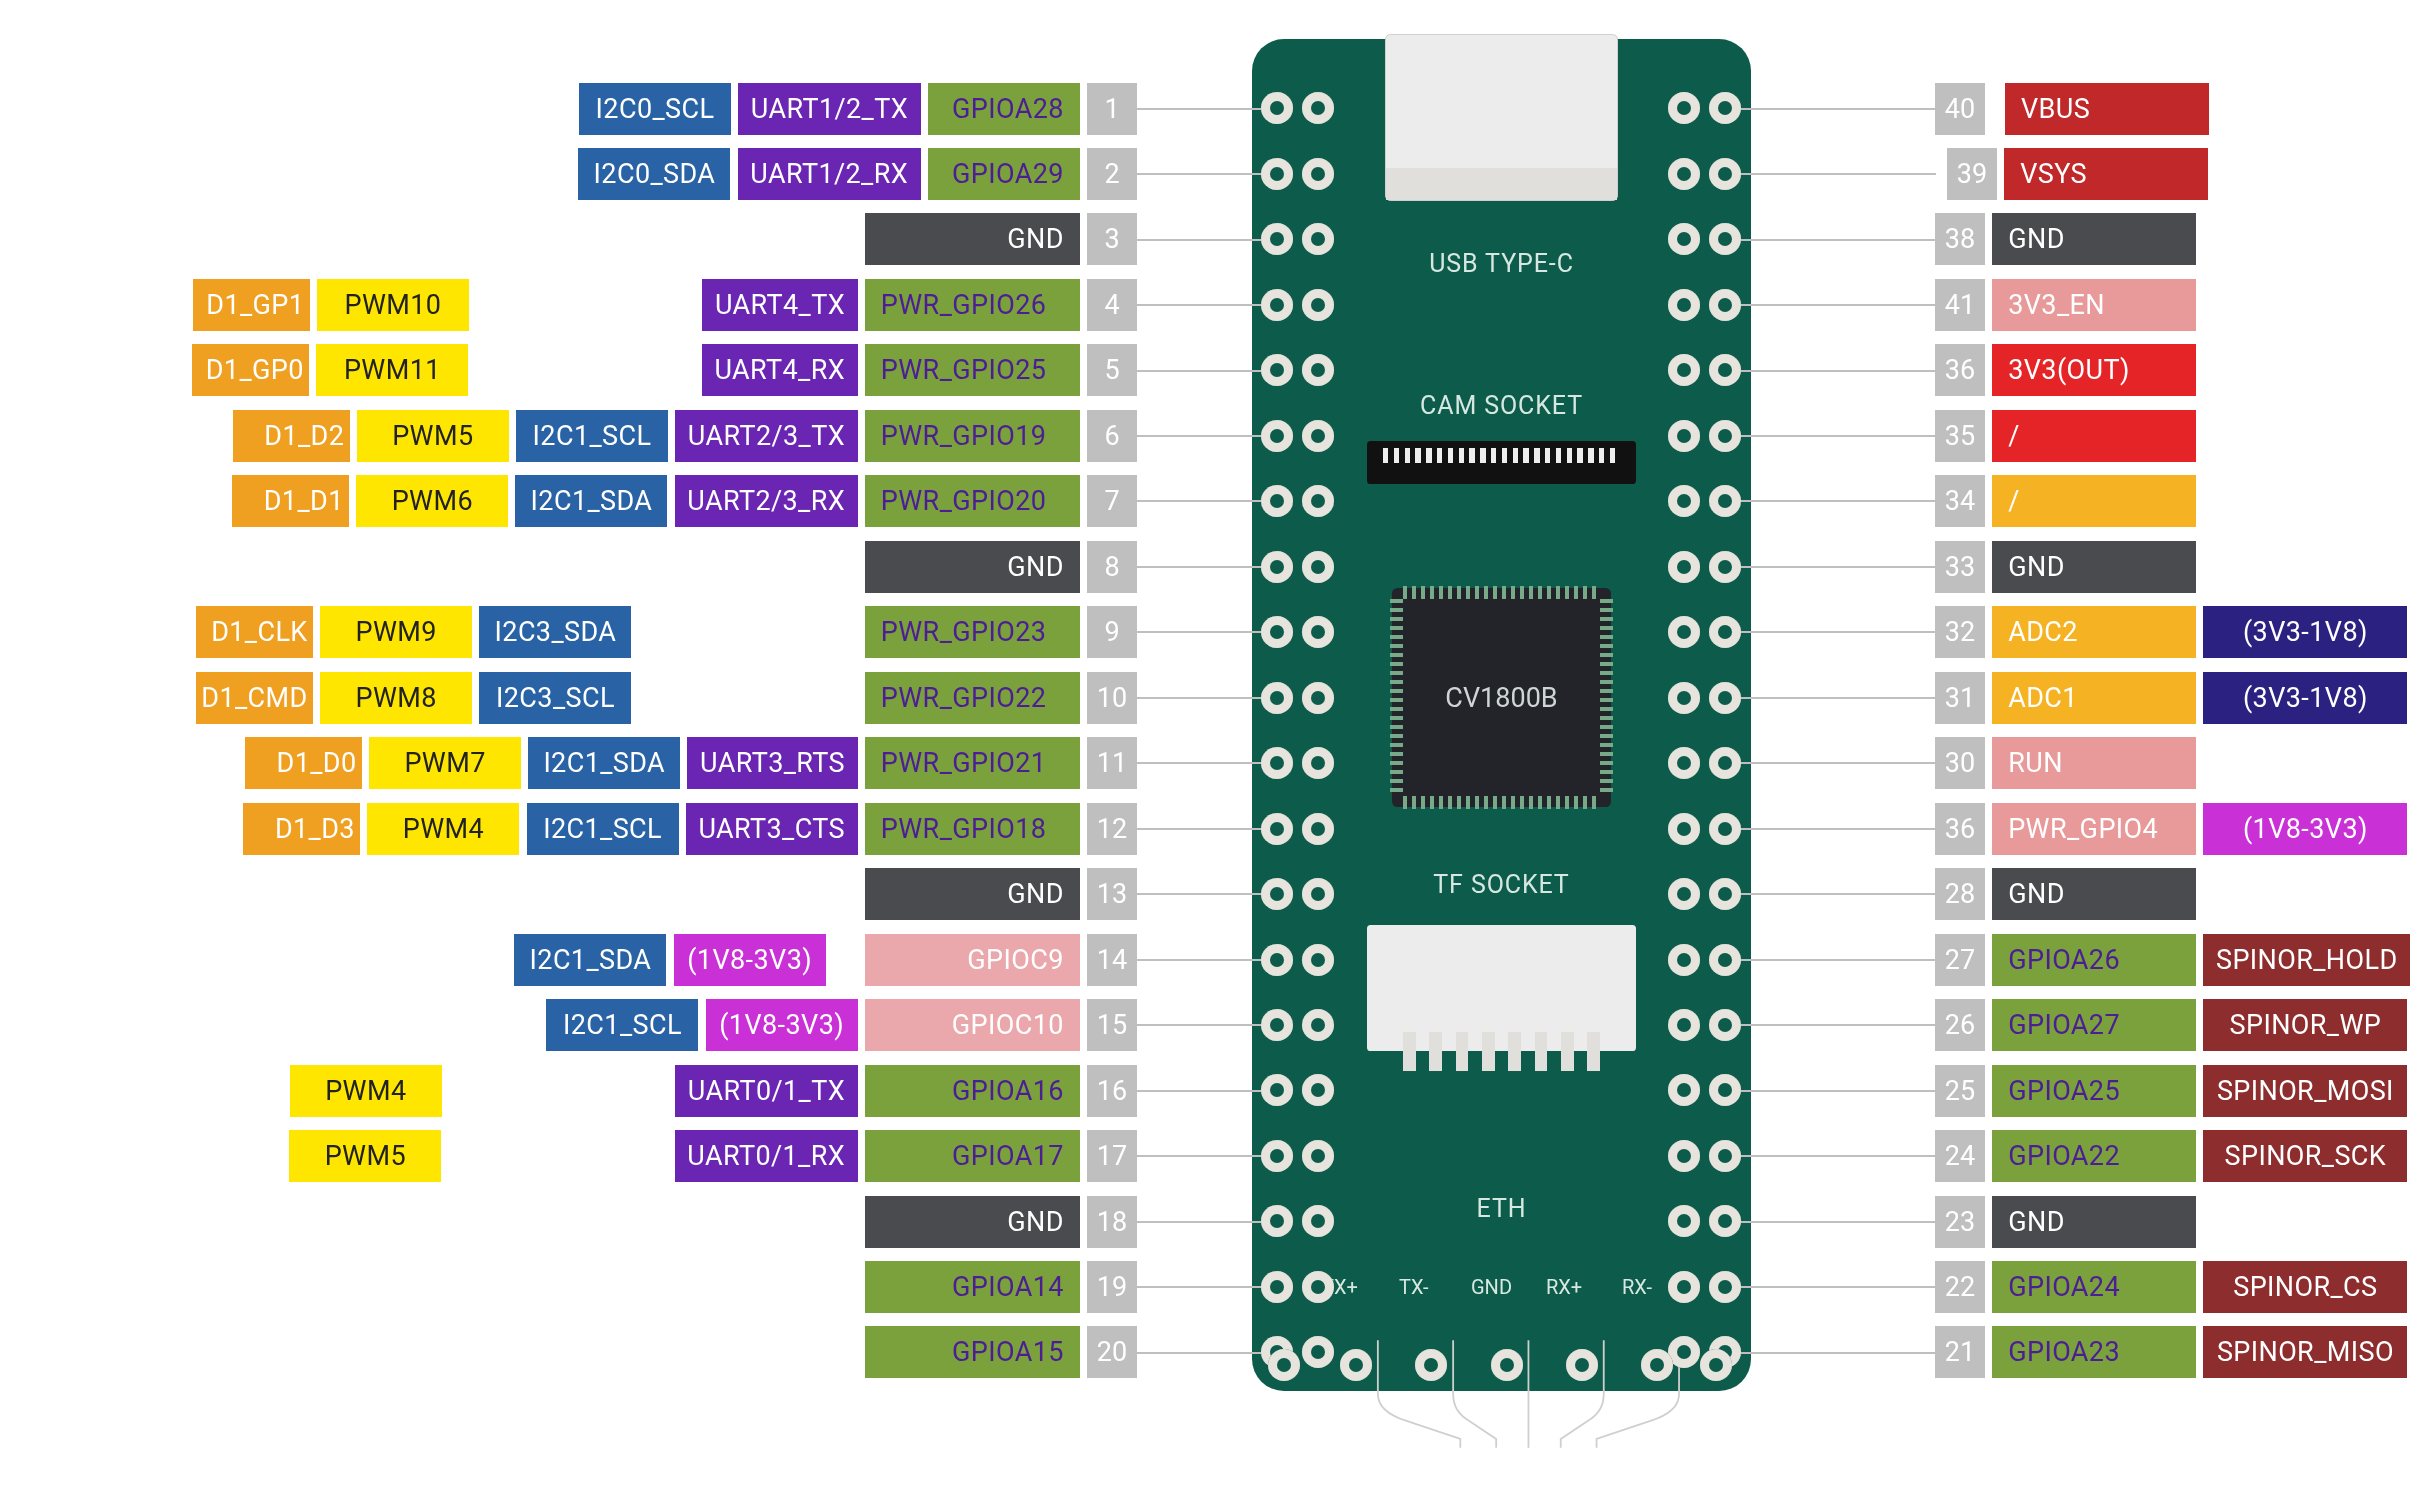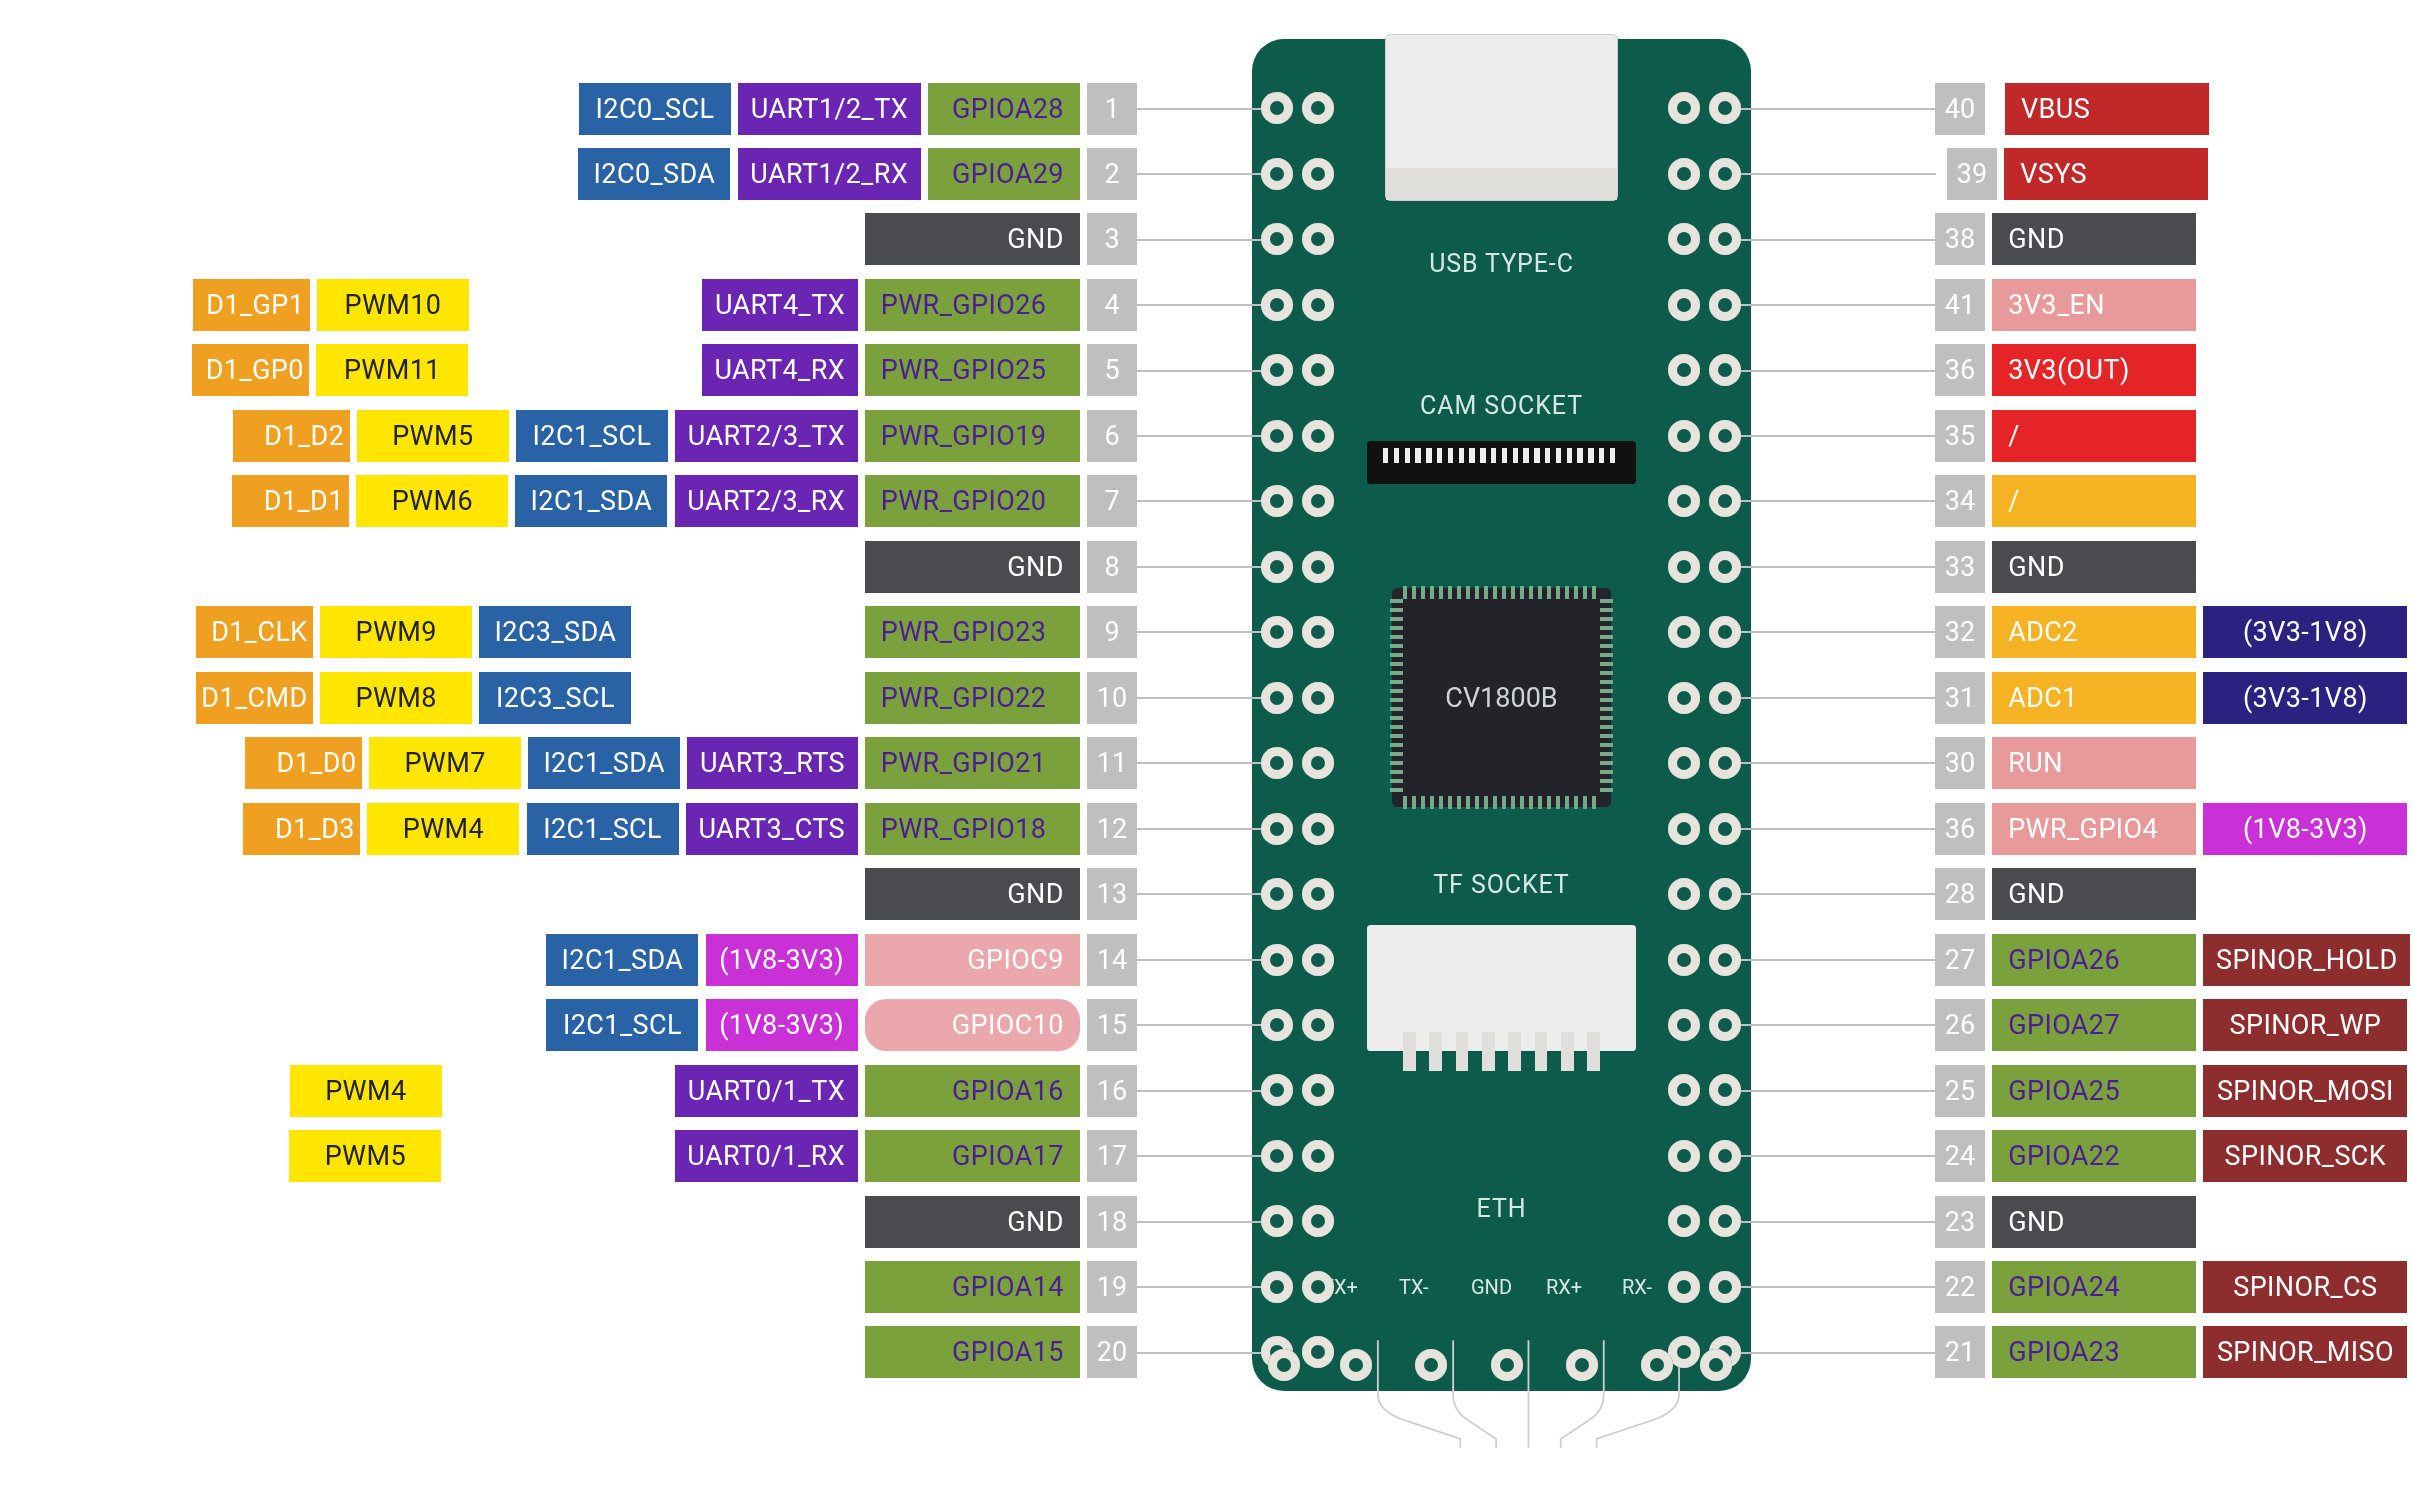--- a/index.html
+++ b/index.html
@@ -309,30 +309,30 @@
       <div class="row-left" style="right: 1276px; top: 868px;">
         <div class="tag c-gray right-align" style="min-width: 215px;">GND</div>
         <div class="pinno">13</div>
       </div>
       <div class="trace-h" style="left: 1137px; width: 140px; top: 959px;"></div>
       <div class="pad" style="left: 1261px; top: 944px;"></div>
       <div class="pad" style="left: 1302px; top: 944px;"></div>
       <div class="row-left" style="right: 1276px; top: 934px;">
         <div class="tag c-blue">I2C1_SDA</div>
         <div class="tag c-magenta">(1V8-3V3)</div>
-        <div class="tag c-pink right-align" style="min-width: 215px;">GPIOC9</div>
+        <div class="tag c-pink right-align" style="min-width: 215px; margin-left: 32px;">GPIOC9</div>
         <div class="pinno">14</div>
       </div>
       <div class="trace-h" style="left: 1137px; width: 140px; top: 1024px;"></div>
       <div class="pad" style="left: 1261px; top: 1009px;"></div>
       <div class="pad" style="left: 1302px; top: 1009px;"></div>
       <div class="row-left" style="right: 1276px; top: 999px;">
         <div class="tag c-blue">I2C1_SCL</div>
         <div class="tag c-magenta">(1V8-3V3)</div>
-        <div class="tag c-pink right-align" style="min-width: 215px; border-radius: 21px;">GPIOC10</div>
+        <div class="tag c-pink right-align" style="min-width: 215px;">GPIOC10</div>
         <div class="pinno">15</div>
       </div>
       <div class="trace-h" style="left: 1137px; width: 140px; top: 1090px;"></div>
       <div class="pad" style="left: 1261px; top: 1074px;"></div>
       <div class="pad" style="left: 1302px; top: 1074px;"></div>
       <div class="row-left" style="right: 1276px; top: 1065px;">
         <div class="tag c-yellow">PWM4</div>
         <div style="width: 219px;"></div>
         <div class="tag c-purple">UART0/1_TX</div>
         <div class="tag c-green right-align" style="min-width: 215px;">GPIOA16</div>

